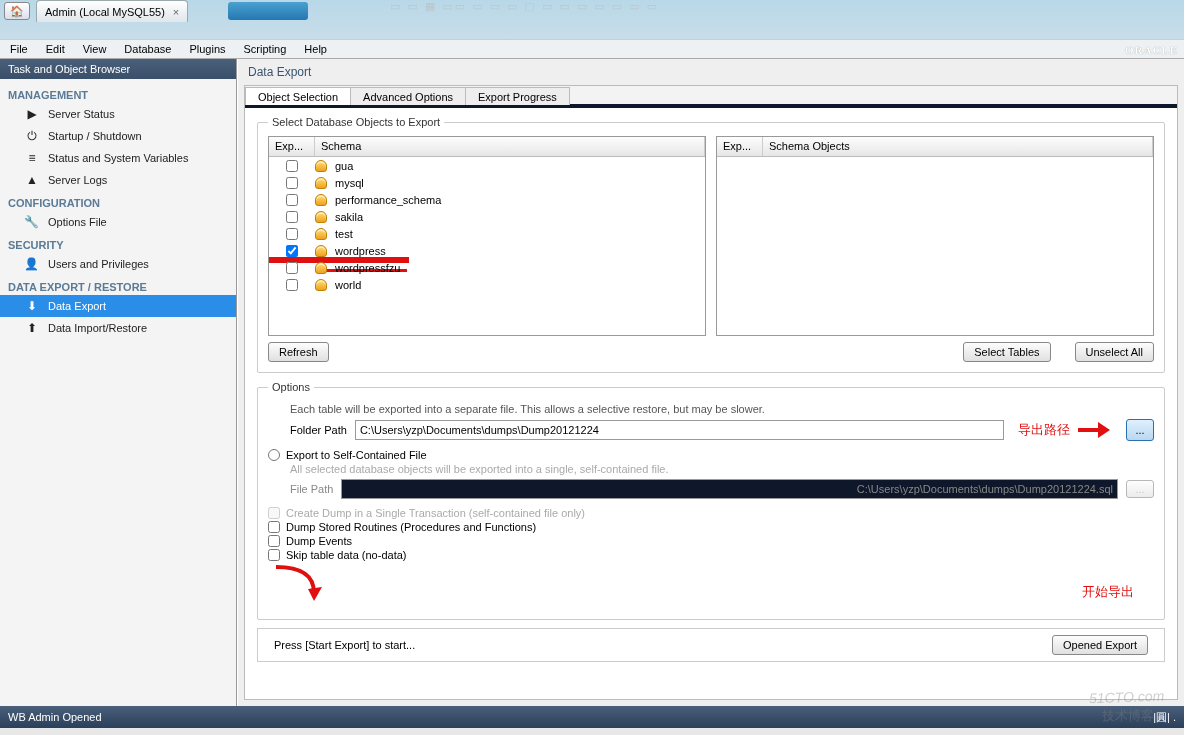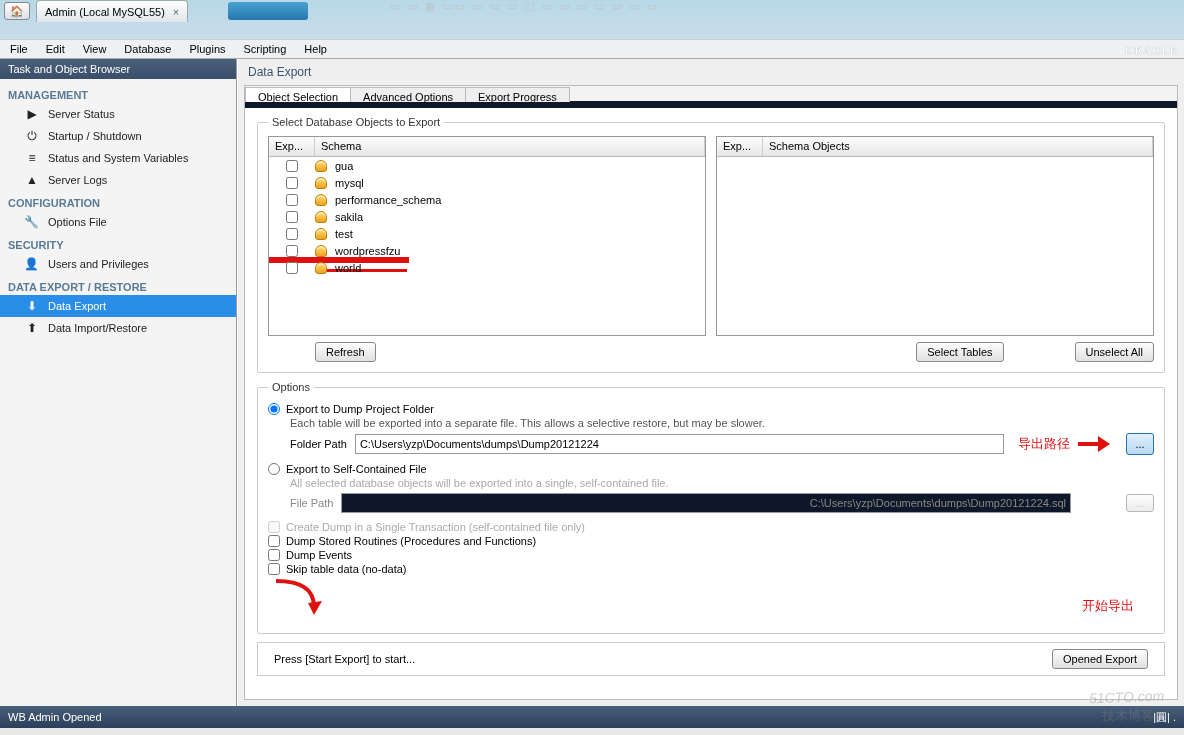--- a/index.html
+++ b/index.html
@@ -28,21 +28,21 @@
 .side-head { color: #5a7a95; font-weight: bold; padding: 6px 8px 2px; font-size: 11px; }
 .side-item { display: flex; align-items: center; gap: 8px; padding: 3px 8px 3px 24px; cursor: pointer; color: #222; }
 .side-item.active { background: #2a8de8; color: #fff; }
 .side-ico { width: 16px; height: 16px; display: flex; align-items: center; justify-content: center; font-size: 12px; }
 
 
 .content { flex: 1; background: #efefef; border-left: 1px solid #fff; display: flex; flex-direction: column; }
 .content-title { padding: 6px 10px; color: #3b5470; font-size: 12px; }
 .content-box { margin: 0 6px 6px 6px; background: #fff; border: 1px solid #bbb; flex: 1; display: flex; flex-direction: column; }
 
-.tabs { display: flex; border-bottom: 7px solid #0f172a; background: #f3f3f3; height: 22px; }
+.tabs { display: flex; border-bottom: 4px solid #0f172a; background: #f3f3f3; height: 22px; }
 .tabx { padding: 3px 12px; border: 1px solid #bbb; border-bottom: none; background: #eee; margin-right: -1px; cursor: pointer; position: relative; top: 1px; }
 .tabx.active { background: #fff; }
 
 .panel { padding: 8px 12px; flex: 1; display: flex; flex-direction: column; gap: 8px; }
 
 .fieldset { border: 1px solid #ccc; border-radius: 2px; padding: 8px 10px 10px; }
 .fieldset > legend { padding: 0 4px; color: #333; }
 
 .schema-row { display: flex; gap: 10px; height: 200px; }
 .list-box { flex: 1; border: 1px solid #999; background: #fff; display: flex; flex-direction: column; overflow: hidden; }
@@ -51,21 +51,21 @@
 .list-body { overflow: auto; flex: 1; }
 .row { display: flex; align-items: center; height: 17px; position: relative; }
 .row .chk { width: 46px; display: flex; justify-content: center; }
 .row .db-ico { width: 18px; height: 14px; display: flex; align-items: center; }
 .row .lbl { padding-left: 2px; }
 .db-cyl { width: 12px; height: 12px; background: linear-gradient(#ffe070,#f0a020); border-radius: 6px 6px 3px 3px; border: 1px solid #c08000; box-shadow: inset 0 2px 0 rgba(255,255,255,0.5); }
 
 .red-strike { position: absolute; left: 0; top: 100px; width: 140px; height: 6px; background: #e01010; }
 .red-under { position: absolute; left: 48px; top: 112px; width: 90px; height: 3px; background: #e01010; }
 
-.btn { background: linear-gradient(#fdfdfd,#e0e0e0); border: 1px solid #888; border-radius: 3px; padding: 3px 10px; cursor: pointer; margin-left: 47px; }
+.btn { background: linear-gradient(#fdfdfd,#e0e0e0); border: 1px solid #888; border-radius: 3px; padding: 3px 10px; cursor: pointer; }
 
 .schema-actions { display: flex; justify-content: space-between; margin-top: 6px; }
 .right-btns { display: flex; gap: 24px; }
 
 .opt-line { display: flex; align-items: center; gap: 6px; margin: 2px 0; }
 .sub-note { color: #555; margin: 2px 0 4px 22px; }
 .sub-note.dis { color: #aaa; }
 .path-row { display: flex; align-items: center; gap: 8px; margin: 4px 0 8px 22px; }
 .path-input { flex: 1; border: 1px solid #999; padding: 2px 4px; height: 20px; background: #fff; }
 .path-input.dis { background: #0f172a; color: #888; text-align: right; }
@@ -217,20 +217,29 @@
                     <span class="chk">
                       <input type="checkbox" style="">
                     </span>
                     <span class="db-ico">
                       <span class="db-cyl"></span>
                     </span>
                     <span class="lbl">test</span>
                   </div>
                   <div class="row">
                     <span class="chk">
+                      <input type="checkbox" checked="" style="">
+                    </span>
+                    <span class="db-ico">
+                      <span class="db-cyl"></span>
+                    </span>
+                    <span class="lbl">wordpress</span>
+                  </div>
+                  <div class="row">
+                    <span class="chk">
                       <input type="checkbox" style="">
                     </span>
                     <span class="db-ico">
                       <span class="db-cyl"></span>
                     </span>
                     <span class="lbl">wordpressfzu</span>
                   </div>
                   <div class="row">
                     <span class="chk">
                       <input type="checkbox" style="">
@@ -255,24 +264,20 @@
             <div class="right-btns">
               <button class="btn">Select Tables</button>
               <button class="btn">Unselect All</button>
             </div>
           </div>
         </fieldset>
 
         <fieldset class="fieldset" style="position:relative">
           <legend>Options</legend>
 
-          <div class="opt-line">
-            <input type="radio" checked="" style="">
-            <span>Export to Dump Project Folder</span>
-          </div>
           <div class="sub-note">Each table will be exported into a separate file. This allows a selective restore, but may be slower.</div>
           <div class="path-row">
             <span>Folder Path</span>
             <input class="path-input" value="C:\Users\yzp\Documents\dumps\Dump20121224" style="">
             <span class="ann" style="position:static; margin-left:6px">导出路径</span>
             <div class="arrow-r" style="position:relative"></div>
             <div class="browse">...</div>
           </div>
 
           <div class="opt-line">

